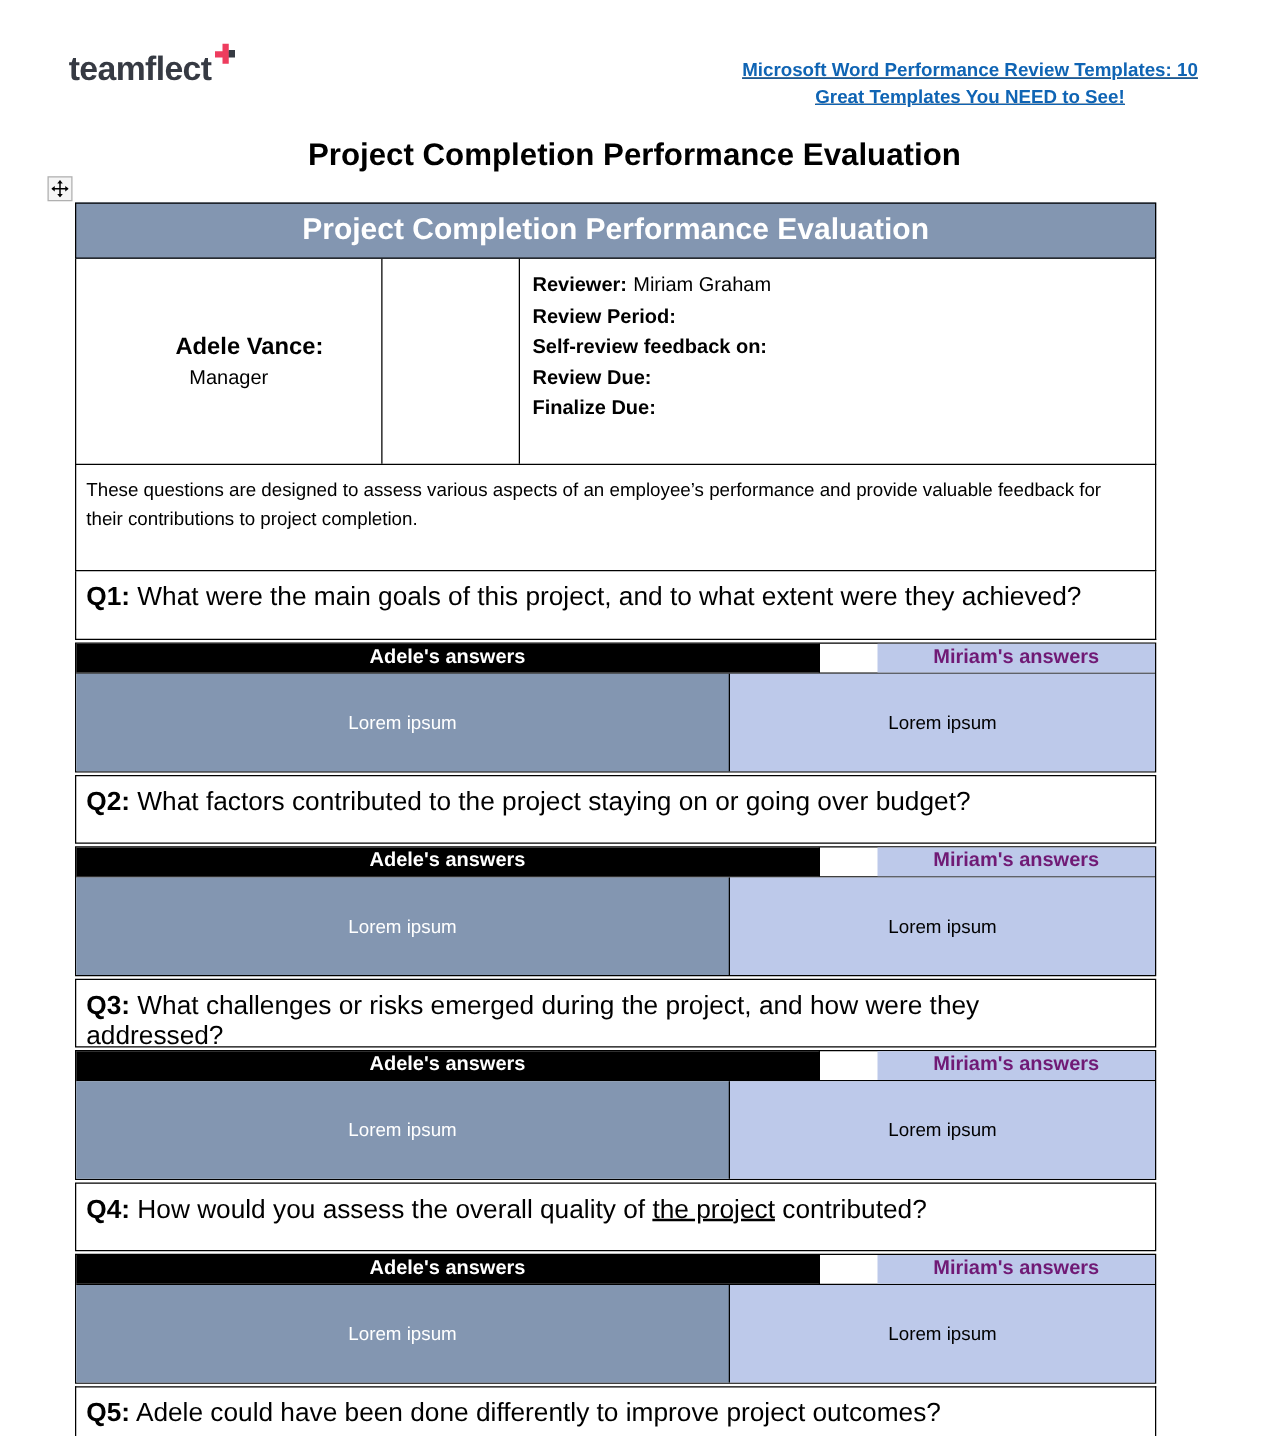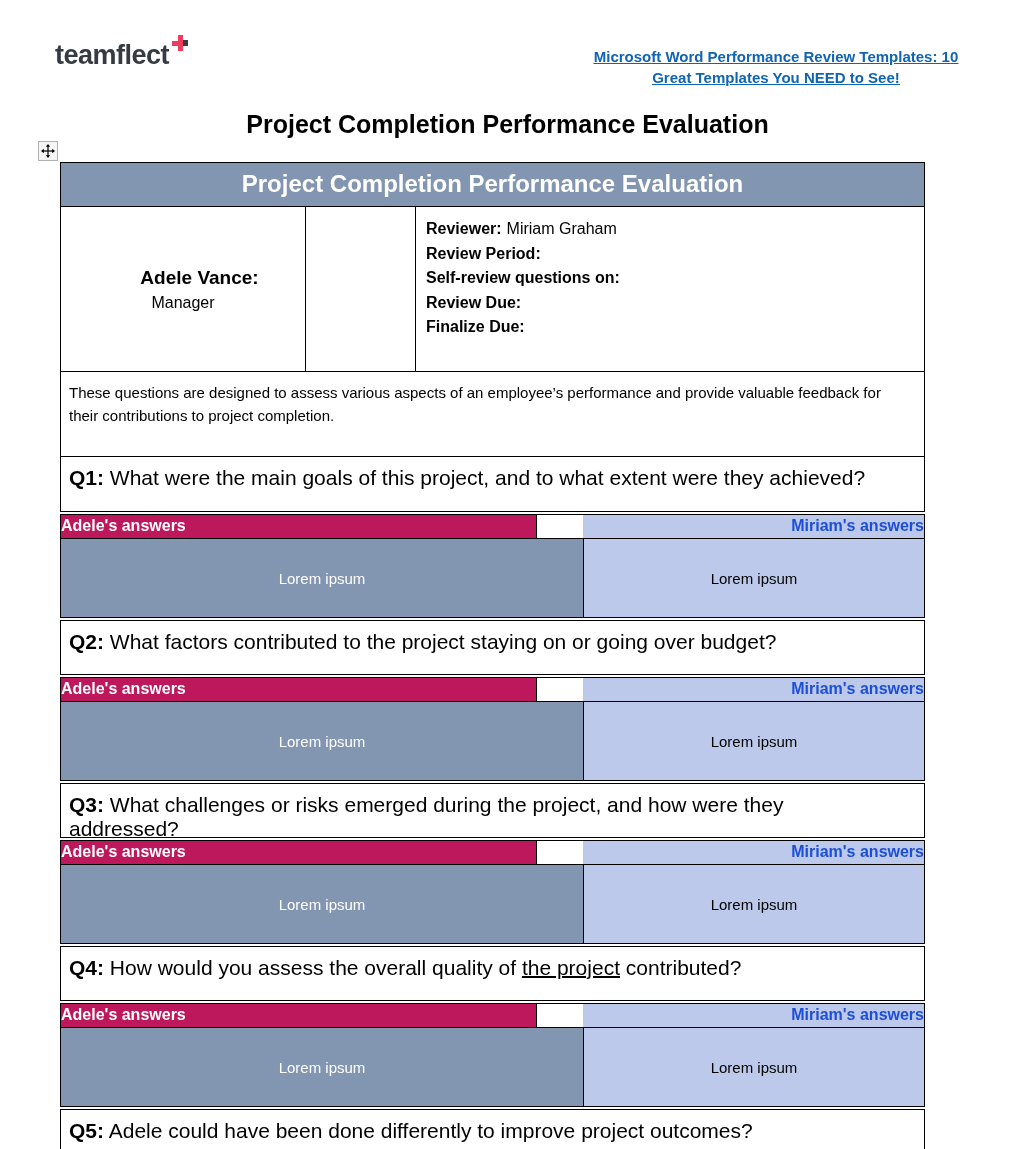--- a/index.html
+++ b/index.html
@@ -71,26 +71,26 @@
     height:55px; padding:9px 28px 0 8px; font-size:21px;
     border:1.5px solid #000;
   }
   .q-row.first { border-top:none; }
   .q-row b { font-weight:bold; }
   .q-row .ul { text-decoration:underline; text-decoration-thickness:1.5px; }
 
   .ansblock { border:1.5px solid #000; margin:2px 0; }
   .ans-header { display:flex; height:24px; border-bottom:1.5px solid #000; }
   .ah-left {
-    width:476px; background:#be185d; color:#fff; font-weight:bold; font-size:16px;
-    text-align:left; line-height:22px; border-right:1.5px solid #000;
+    width:595px; background:#000000; color:#fff; font-weight:bold; font-size:16px;
+    text-align:center; line-height:22px; border-right:1.5px solid #000;
   }
   .ah-right {
-    flex:1; background:#bdc9ea; color:#1d4ed8; font-weight:bold; font-size:16px;
-    text-align:right; line-height:22px;margin-left:46px;
+    flex:1; background:#bdc9ea; color:#701a75; font-weight:bold; font-size:16px;
+    text-align:center; line-height:22px;margin-left:46px;
   }
   .ans-body { display:flex; height:78px; }
   .ab-left {
     width:523px; background:#8396b1; color:#fff; font-size:15px;
     display:flex; align-items:center; justify-content:center; border-right:1.5px solid #000;
   }
   .ab-right {
     flex:1; background:#bdc9ea; color:#000; font-size:15px;
     display:flex; align-items:center; justify-content:center;
   }
@@ -139,21 +139,21 @@
 
     <div class="info-row">
       <div class="cell-emp">
         <div class="emp-name">Adele Vance:</div>
         <div class="emp-role">Manager</div>
       </div>
       <div class="cell-mid"></div>
       <div class="cell-rev">
         <div class="rline"><b>Reviewer:</b><span class="val">Miriam Graham</span></div>
         <div class="rline"><b>Review Period:</b><span class="val"></span></div>
-        <div class="rline"><b>Self-review questions on:</b><span class="val"></span></div>
+        <div class="rline"><b>Self-review feedback on:</b><span class="val"></span></div>
         <div class="rline"><b>Review Due:</b><span class="val"></span></div>
         <div class="rline"><b>Finalize Due:</b><span class="val"></span></div>
       </div>
     </div>
 
     <div class="desc-row">These questions are designed to assess various aspects of an employee’s performance and provide valuable feedback for their contributions to project completion.</div>
 
     <div class="q-row first">
       <b>Q1:</b>
       <span>What were the main goals of this project, and to what extent were they achieved?</span><span class="ul"></span><span></span>

